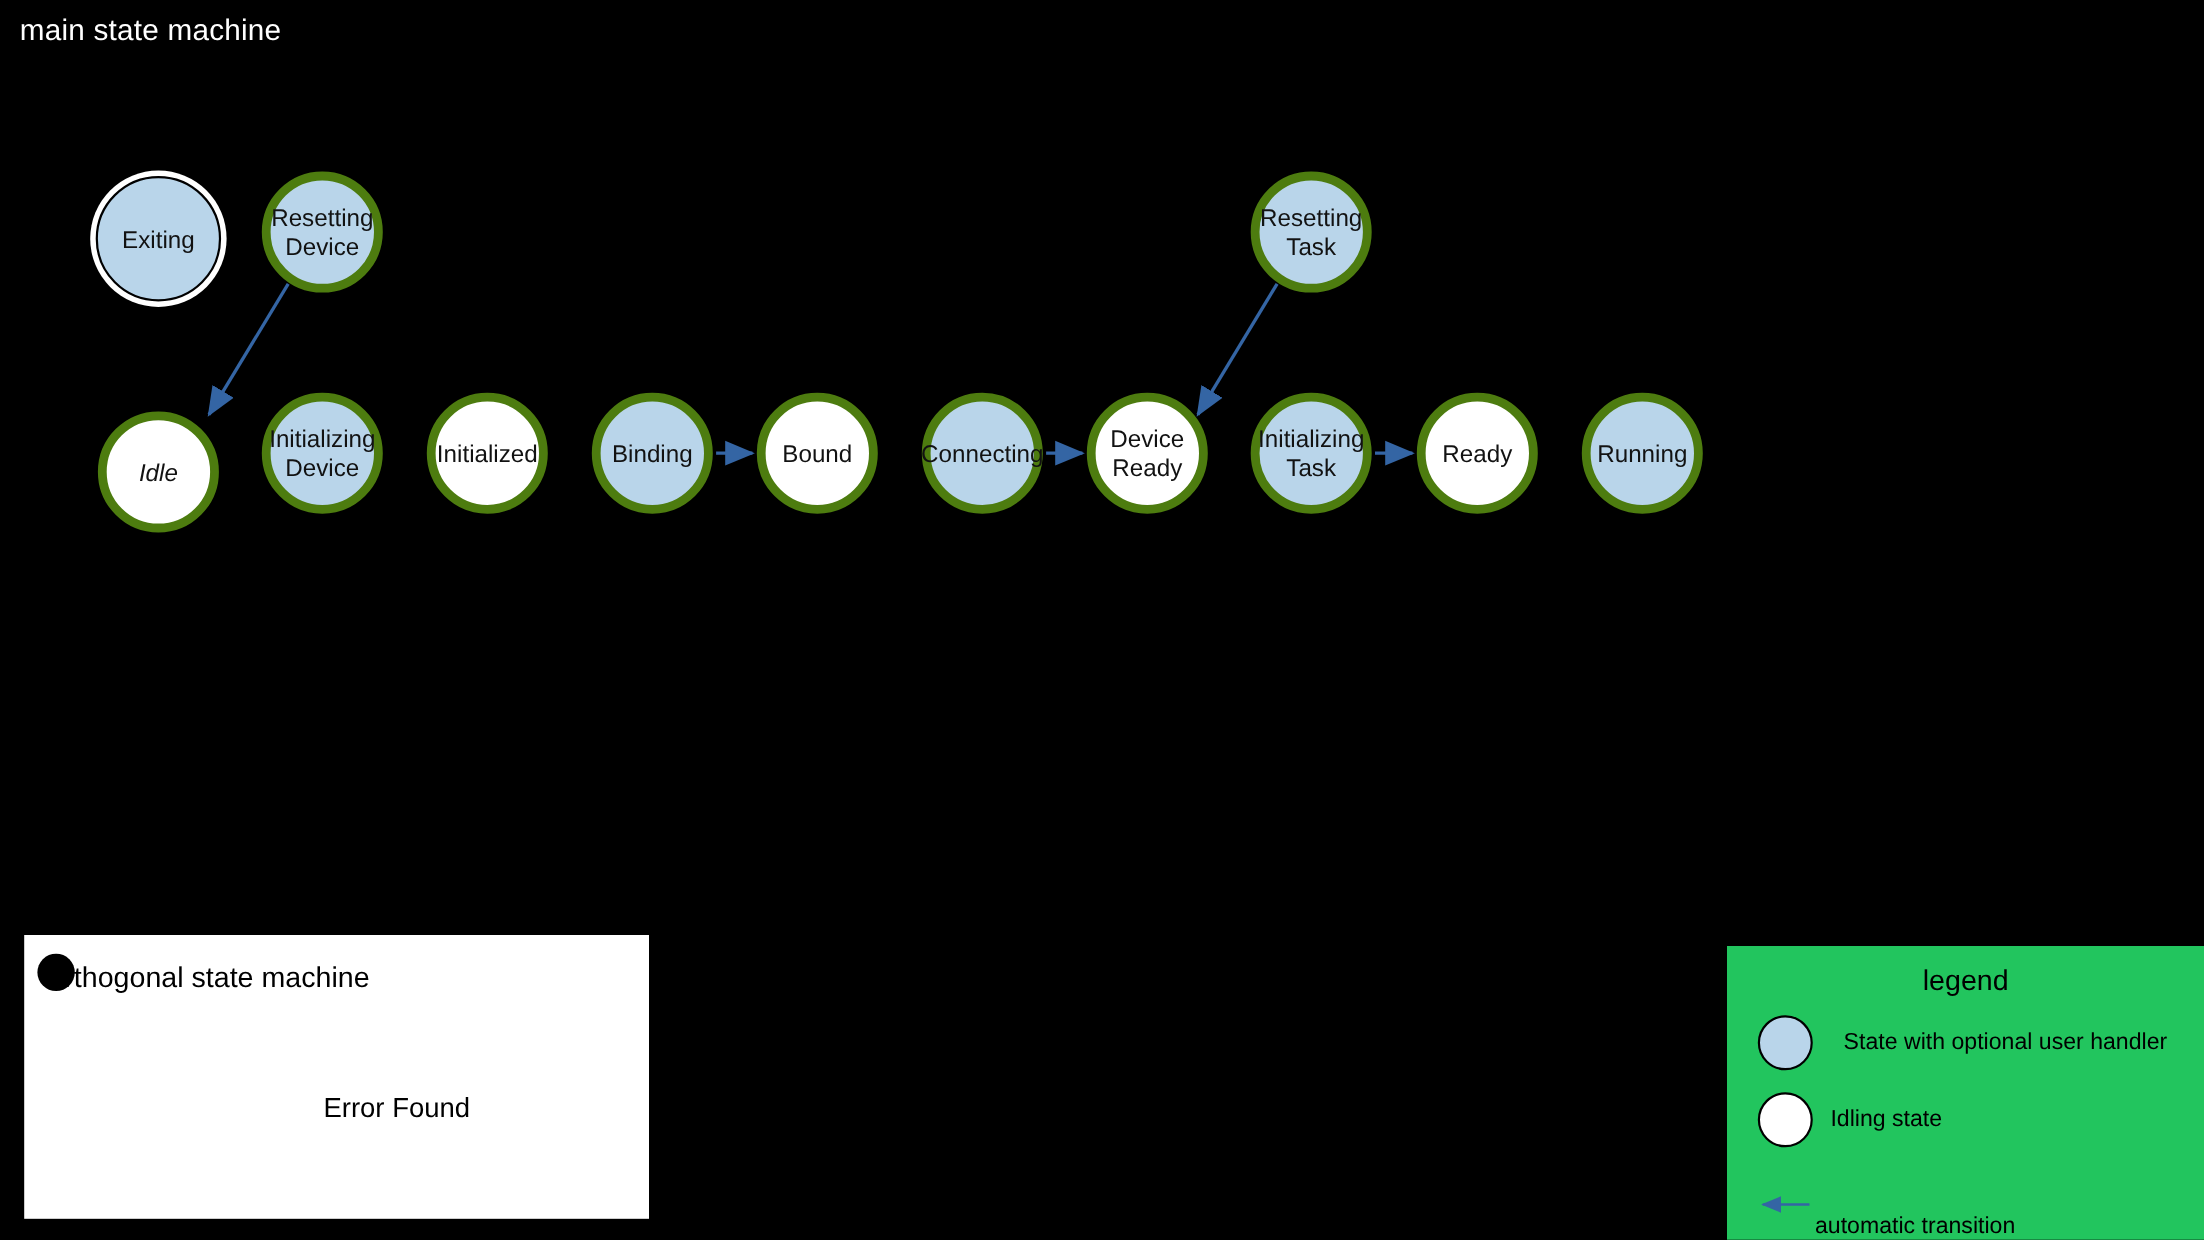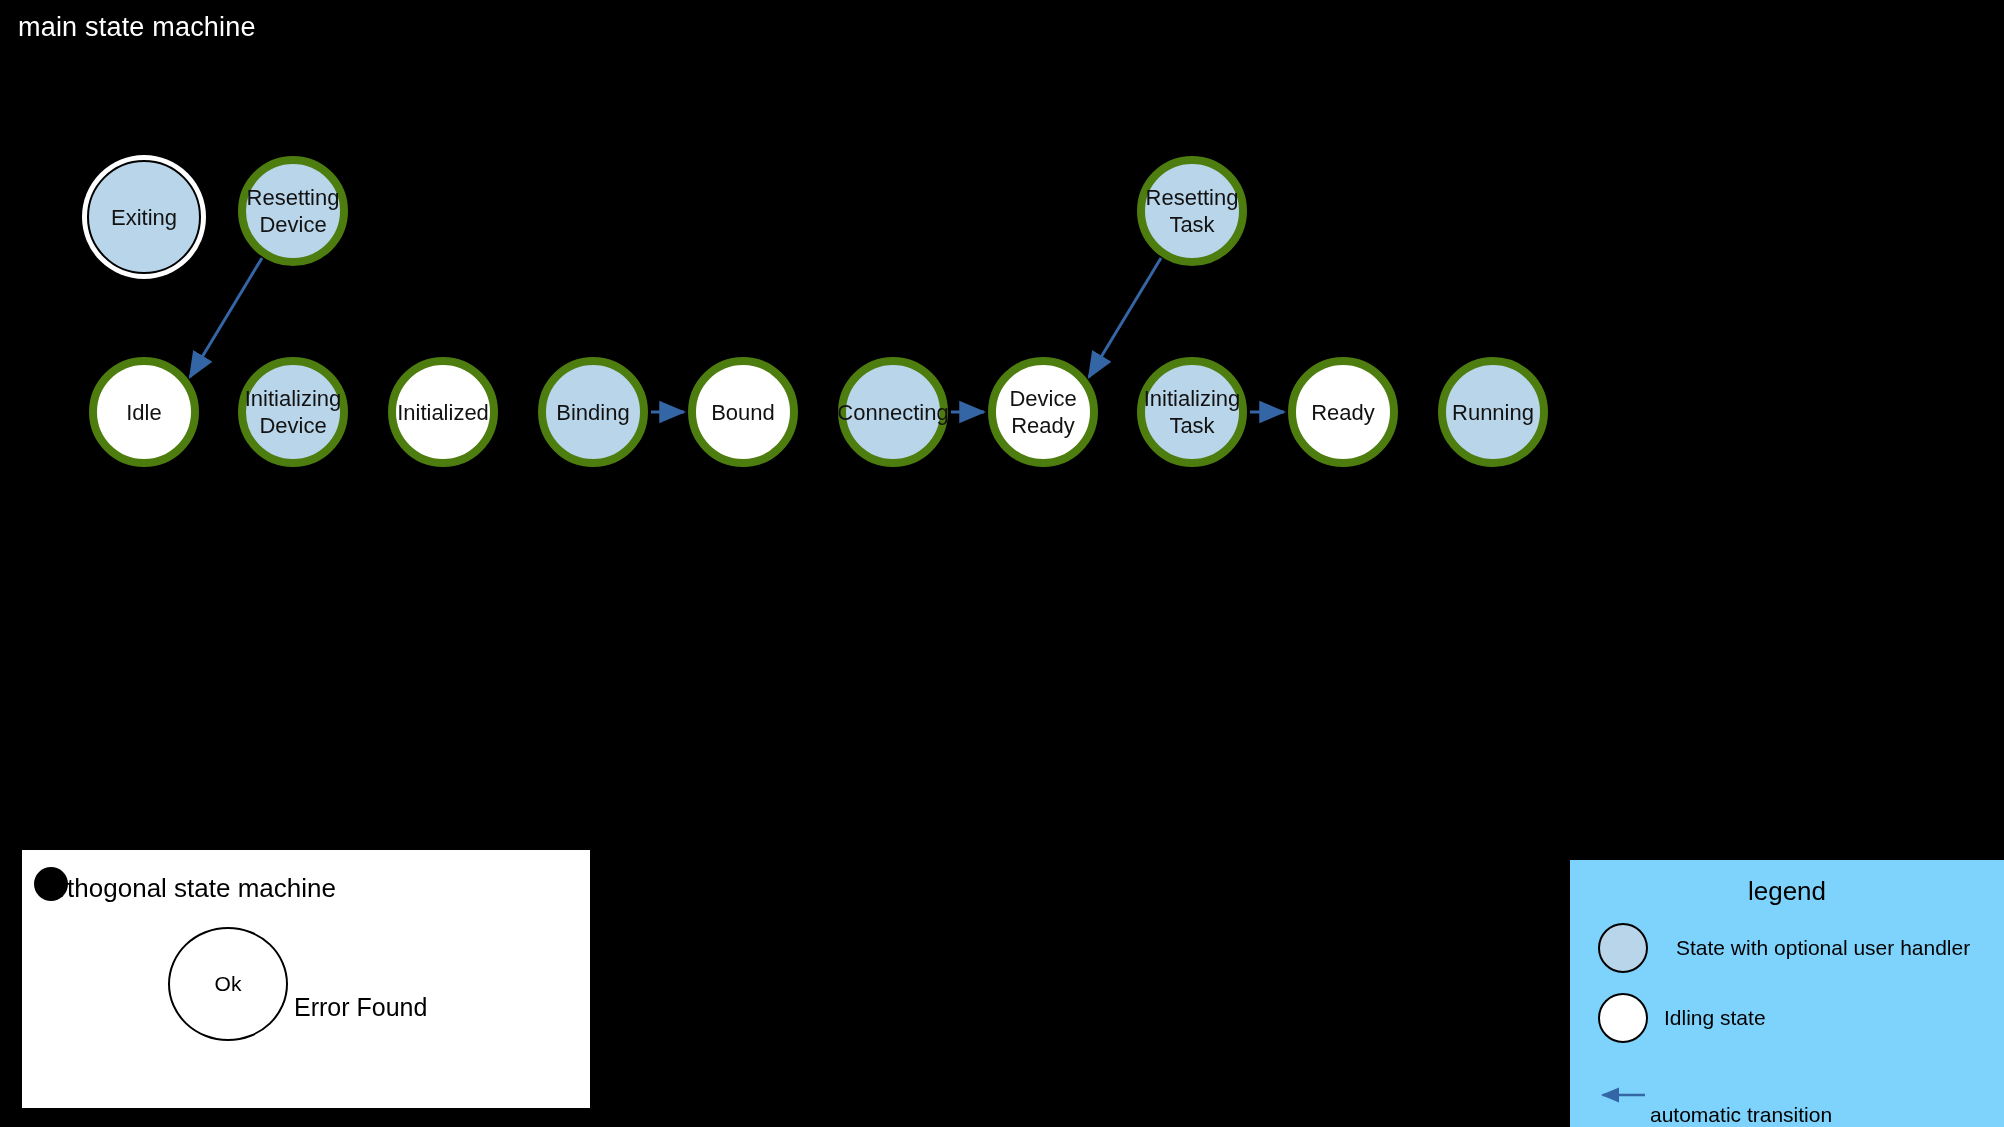--- a/index.html
+++ b/index.html
@@ -122,21 +122,21 @@
     white-space: nowrap;
   }
 
   
   .legend-panel {
     position: absolute;
     left: 1570px;
     top: 860px;
     width: 434px;
     height: 267px;
-    background: #7dd3fc;
+    background: #22c55e;
     box-sizing: border-box;
   }
   .legend-title {
     position: absolute;
     top: 16px;
     left: 0;
     width: 434px;
     text-align: center;
     font-size: 26px;
     line-height: 30px;
@@ -213,21 +213,21 @@
   <div class="state-node handler" style="left:238px; top:156px; width:110px; height:110px;">
     <span class="node-label">Resetting
 Device</span>
   </div>
 
   <div class="state-node handler" style="left:1137px; top:156px; width:110px; height:110px;">
     <span class="node-label">Resetting
 Task</span>
   </div>
 
-  <div class="state-node idling" style="left:89px; top:357px; width:110px; height:110px;">
+  <div class="state-node idling" style="left:89px; top:374px; width:110px; height:110px;font-style:italic;">
     <span class="node-label">Idle</span>
   </div>
 
   <div class="state-node handler" style="left:238px; top:357px; width:110px; height:110px;">
     <span class="node-label">Initializing
 Device</span>
   </div>
 
   <div class="state-node idling" style="left:388px; top:357px; width:110px; height:110px;">
     <span class="node-label">Initialized</span>
@@ -261,23 +261,20 @@
 
   <div class="state-node handler" style="left:1438px; top:357px; width:110px; height:110px;">
     <span class="node-label">Running</span>
   </div>
 
   <div class="ortho-panel">
     <div class="ortho-title">orthogonal state machine</div>
 
     <div class="ortho-start-dot" style="left:12px; top:-83px; margin-top:100px;"></div>
 
-    <div class="ortho-circle" style="left:146px; top:-123px; margin-top:200px; width:120px; height:114px;">
-      <span>Ok</span>
-    </div>
 
 
     <div class="ortho-edge-label" style="left:272px; top:143px;">Error Found</div>
   </div>
 
   <div class="legend-panel">
     <div class="legend-title">legend</div>
 
     <div class="legend-row" style="top:63px;gap:12px;">
       <span class="legend-swatch handler"></span>

